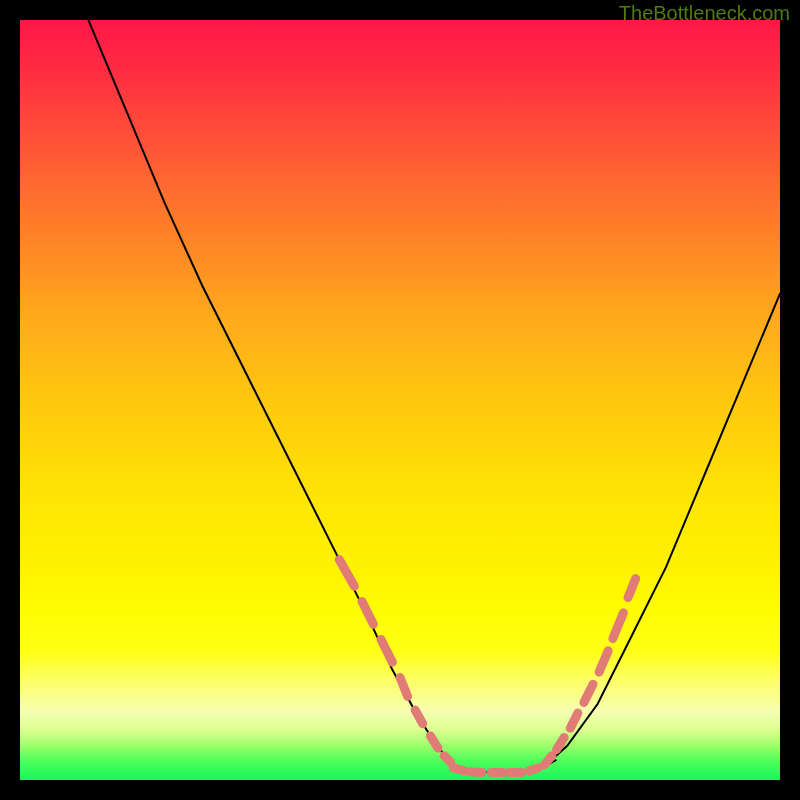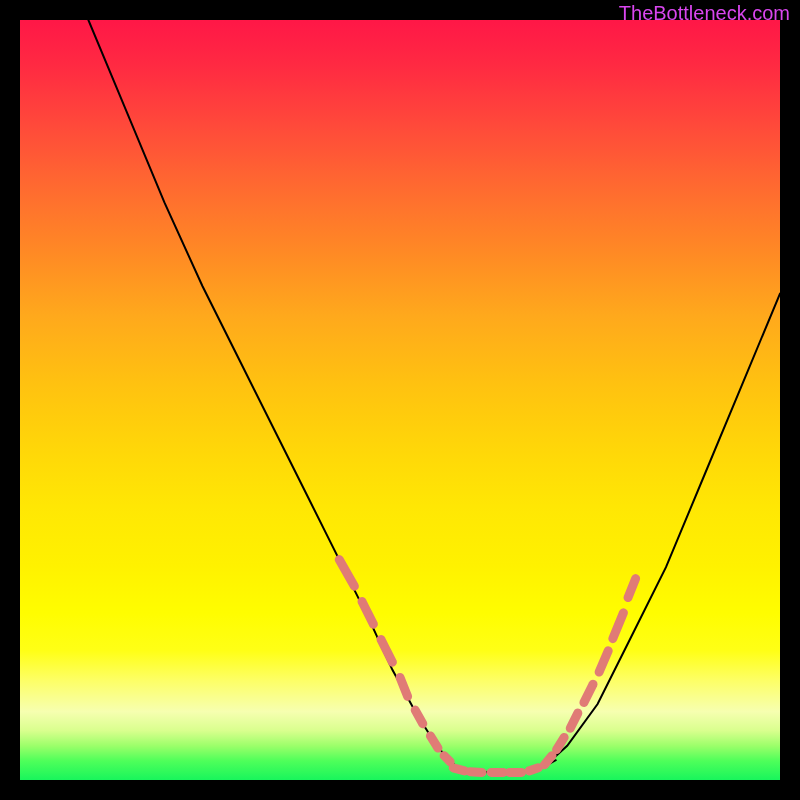--- a/index.html
+++ b/index.html
@@ -57,21 +57,21 @@
     left: 0; top: 0;
     width: 100%;
     height: 100%;
   }
   .watermark {
     position: absolute;
     top: 2px;
     right: 10px;
     font-family: Arial, Helvetica, sans-serif;
     font-size: 20px;
-    color: #d946ef;
+    color: #4d7c0f;
     letter-spacing: 0px;
     font-weight: 400;
   }
 </style>
 </head>
 <body>
 
 <div class="outer">
   <div class="plot-area">
     <div class="gradient"></div>

